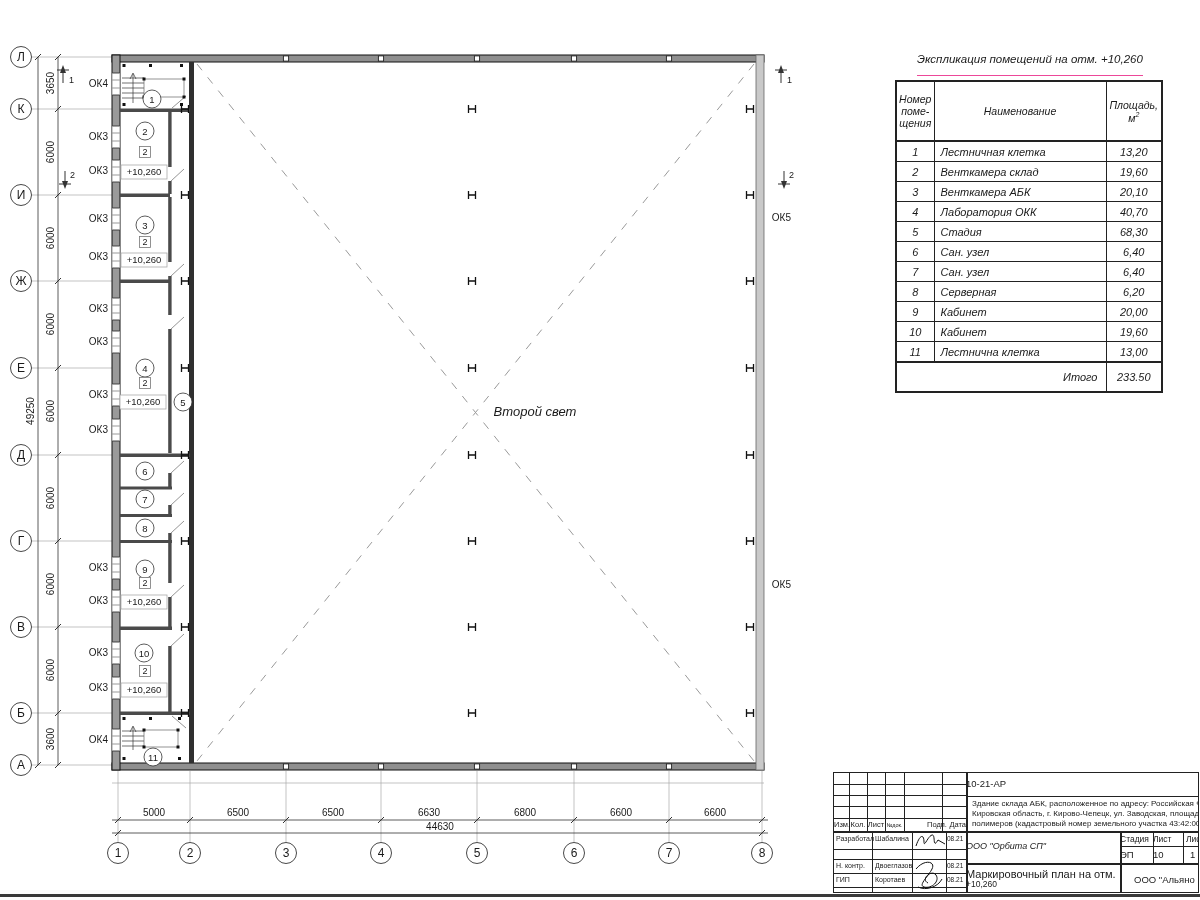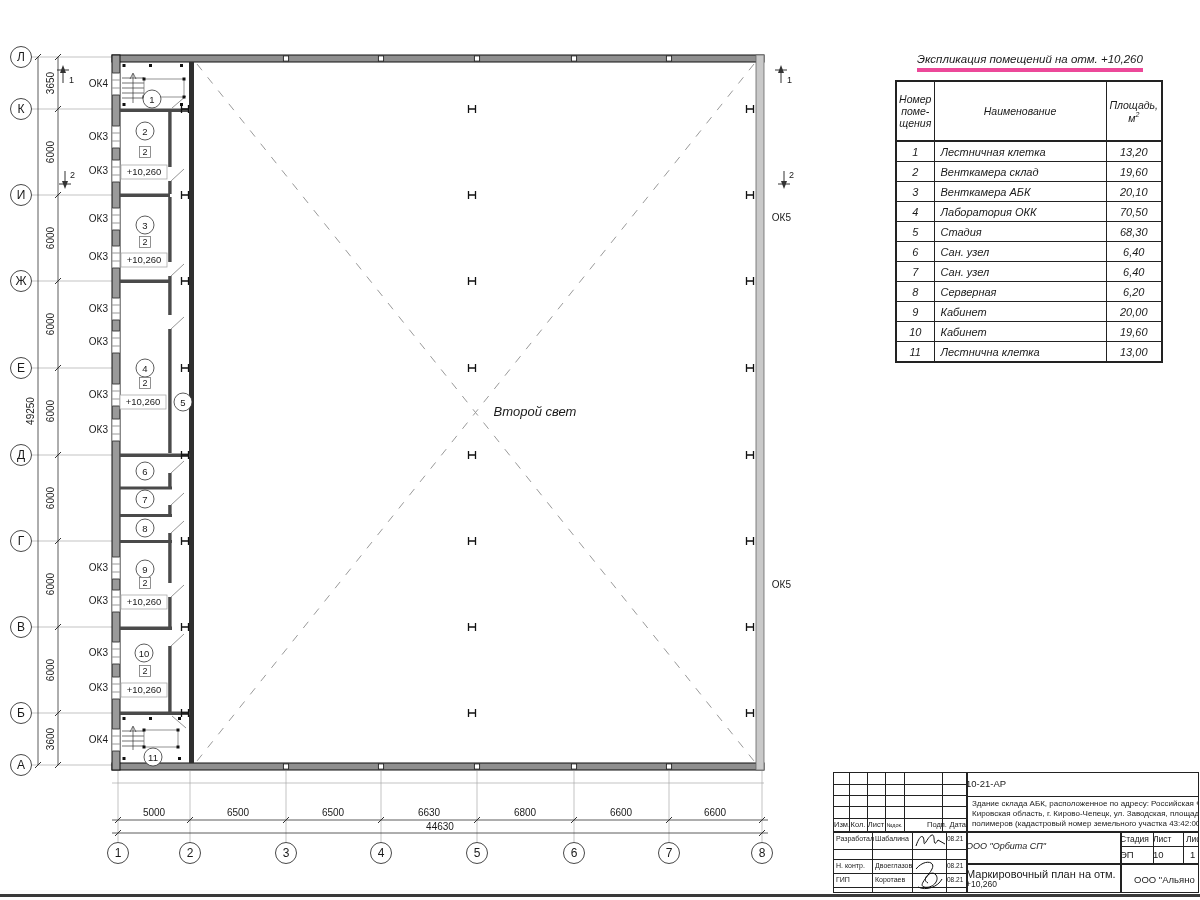--- a/index.html
+++ b/index.html
@@ -3,21 +3,21 @@
 <meta charset="utf-8">
 <style>
   html,body{margin:0;padding:0;background:#fff;}
   .sheet{position:relative;width:1200px;height:900px;background:#ffffff;overflow:hidden;
          font-family:"Liberation Sans",sans-serif;color:#1a1a1a;}
   .abs{position:absolute;}
   
   .plan-title{top:18px;left:230px;width:400px;text-align:center;font-size:13px;font-style:italic;}
   .plan-title span{border-bottom:1px solid #222;padding-bottom:2px;}
   .sched-title{top:53px;left:880px;width:300px;text-align:center;font-size:11.5px;font-style:italic;}
-  .sched-title span{border-bottom:4px solid #ec4899;padding-bottom:3px;}
+  .sched-title span{border-bottom:1px solid #ec4899;padding-bottom:10px;}
   
   .sched{top:80px;left:895px;border-collapse:collapse;table-layout:fixed;background:#fff;font-style:italic;}
   .sched td,.sched th{border:1px solid #222;font-weight:normal;font-size:11px;overflow:hidden;}
   .sched{border:2px solid #222;}
   .sched .hdr td{height:56px;text-align:center;font-size:10.5px;border-bottom:2px solid #222;}
   .sched .r td{height:17px;}
   .sched .num{text-align:center;}
   .sched .nm{padding-left:6px;text-align:left;}
   .sched .ar{text-align:center;}
   .sched .tot td{height:26px;border-top:2px solid #222;}
@@ -460,21 +460,21 @@
           <td class="ar">19,60</td>
         </tr>
     <tr class="r">
           <td class="num">3</td>
           <td class="nm">Венткамера АБК</td>
           <td class="ar">20,10</td>
         </tr>
     <tr class="r">
           <td class="num">4</td>
           <td class="nm">Лаборатория ОКК</td>
-          <td class="ar">70,50</td>
+          <td class="ar">40,70</td>
         </tr>
     <tr class="r">
           <td class="num">5</td>
           <td class="nm">Стадия</td>
           <td class="ar">68,30</td>
         </tr>
     <tr class="r">
           <td class="num">6</td>
           <td class="nm">Сан. узел</td>
           <td class="ar">6,40</td>
@@ -497,20 +497,24 @@
     <tr class="r">
           <td class="num">10</td>
           <td class="nm">Кабинет</td>
           <td class="ar">19,60</td>
         </tr>
     <tr class="r">
           <td class="num">11</td>
           <td class="nm">Лестнична клетка</td>
           <td class="ar">13,00</td>
         </tr>
+    <tr class="tot">
+      <td class="lbl" colspan="2">Итого</td>
+      <td class="ar">233.50</td>
+    </tr>
   </tbody>
     </table>
 
   <div class="abs tb">
 
     <div class="vl" style="left:15px;top:0;height:58px"></div>
     <div class="vl" style="left:33px;top:0;height:58px"></div>
     <div class="vl" style="left:51px;top:0;height:58px"></div>
     <div class="vl" style="left:70px;top:0;height:58px"></div>
     <div class="vl" style="left:108px;top:0;height:58px"></div>

